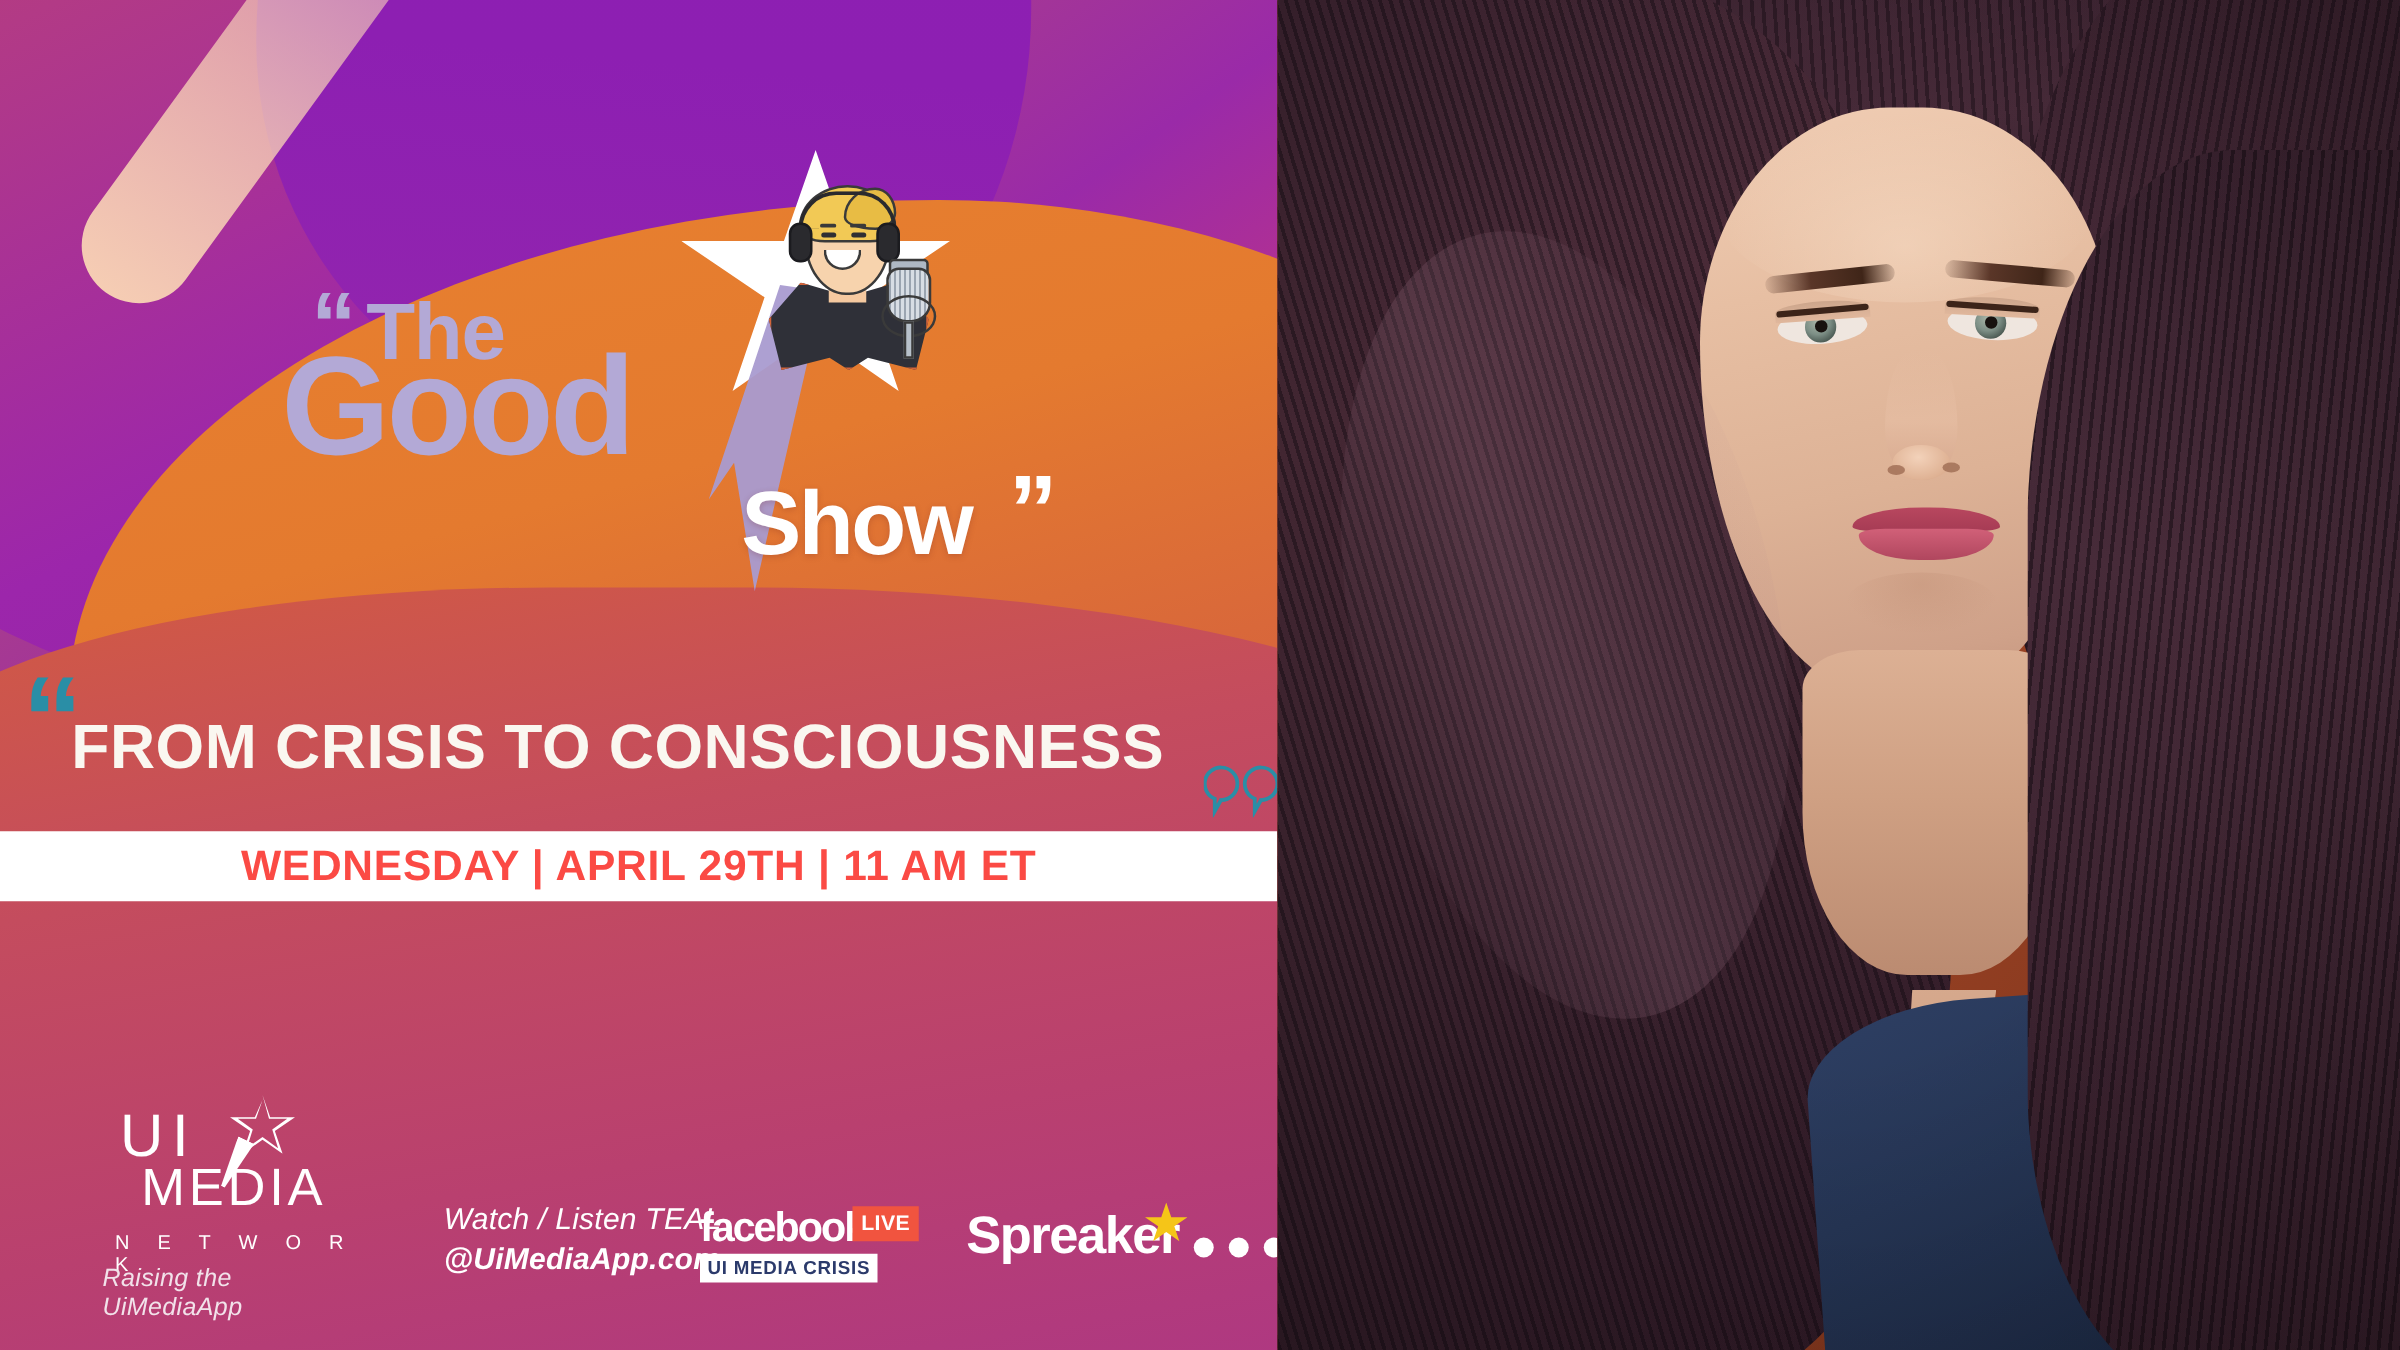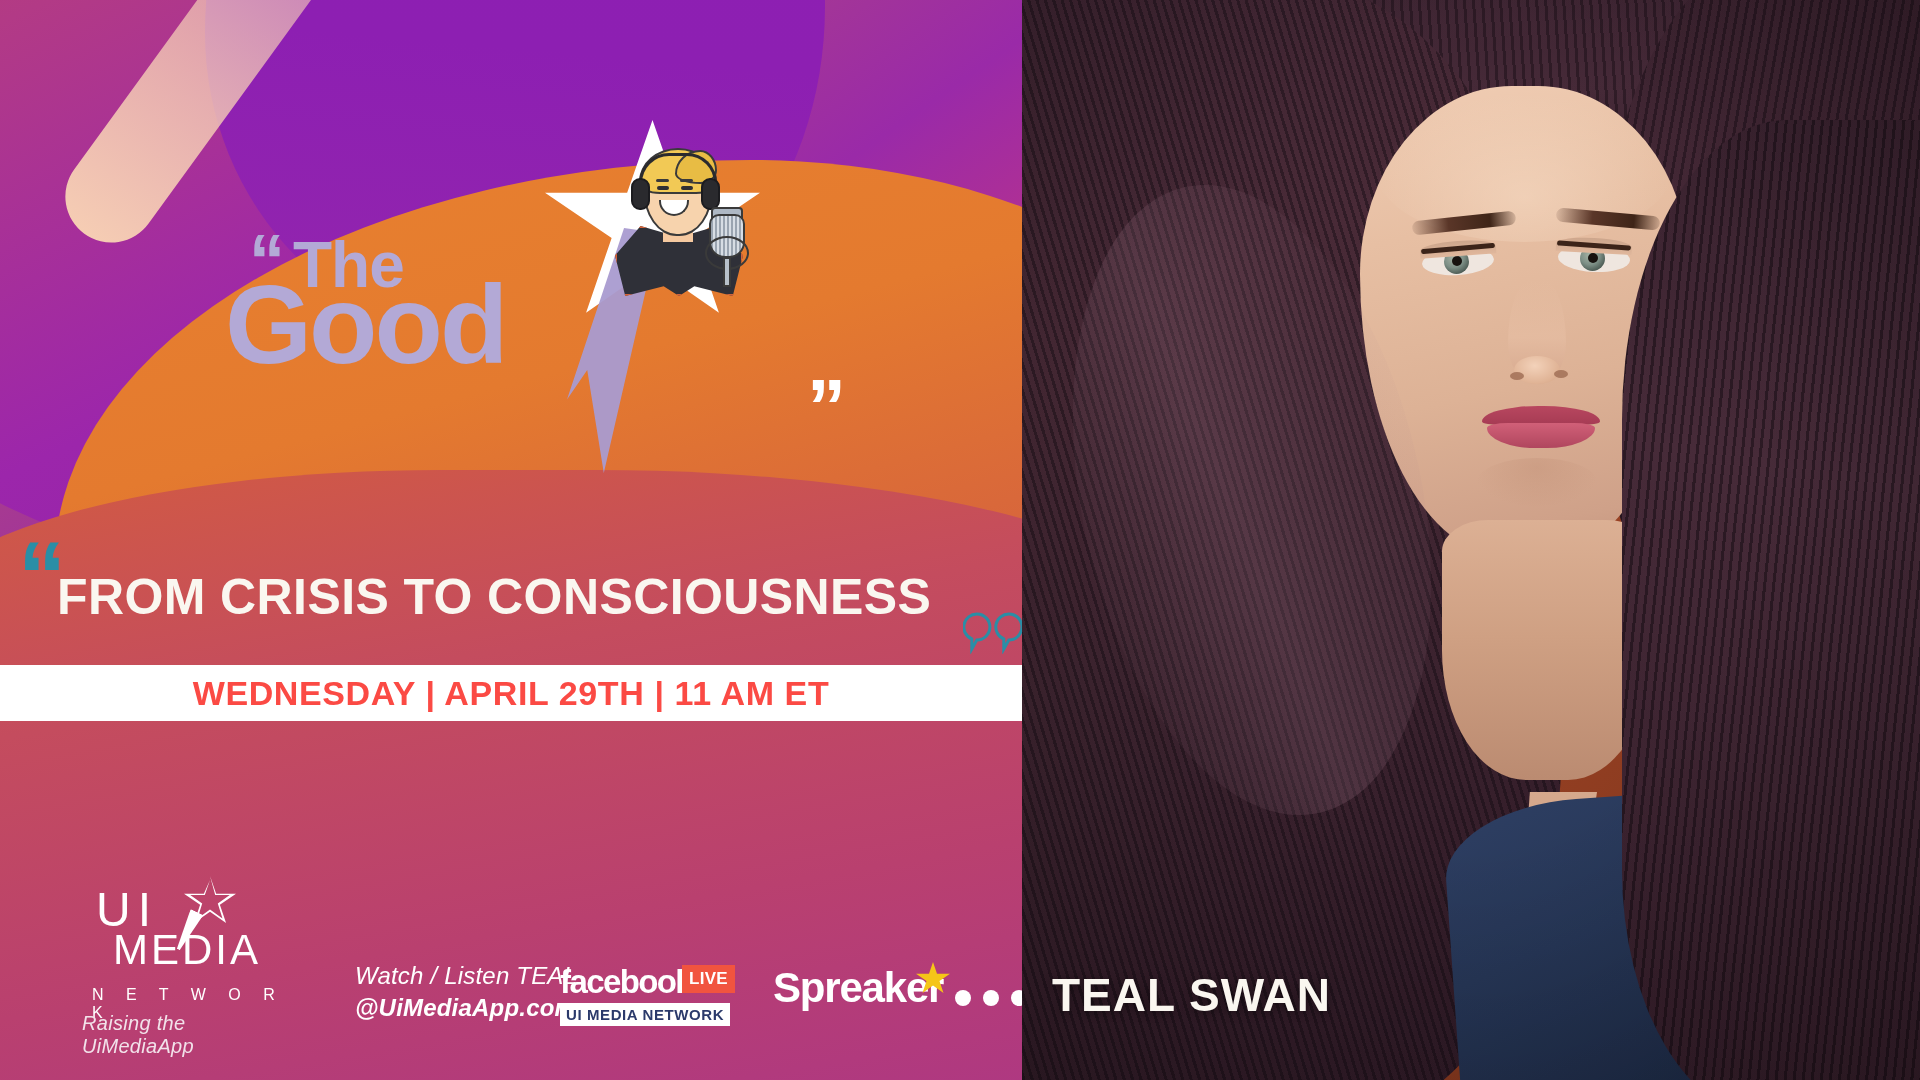--- a/index.html
+++ b/index.html
@@ -425,20 +425,21 @@
           <div id="mic-top"></div>
           <div id="mic-head"></div>
           <div id="mic-ring"></div>
           <div id="mic-stem"></div>
         </div>
       </div>
 
       <div id="wm-quote-open">“</div>
       <div id="wm-the">The</div>
       <div id="wm-good">Good</div>
+      <div id="wm-show">Show</div>
       <div id="wm-quote-close">”</div>
     </div>
 
     <div id="headline-wrap">
       <div id="quote-open-teal">“</div>
       <div id="headline-text">FROM CRISIS TO CONSCIOUSNESS</div>
       <svg id="quote-close-teal" viewBox="0 0 72 44">
         <path d="M14 4 a13 13 0 1 1 -0.2 26 l-5 9 l0 -10 a13 13 0 0 1 5.2 -25 z" fill="none" stroke="#2a8ea6" stroke-width="3"></path>
         <path d="M46 4 a13 13 0 1 1 -0.2 26 l-5 9 l0 -10 a13 13 0 0 1 5.2 -25 z" fill="none" stroke="#2a8ea6" stroke-width="3"></path>
       </svg>
@@ -458,21 +459,21 @@
       <div id="uml-tagline">Raising the UiMediaApp</div>
     </div>
 
     <div id="social-row">
       <div id="watch-live-1">Watch / Listen TEAL</div>
       <div id="watch-live-2">@UiMediaApp.com</div>
 
       <div id="fb-badge">
         <div id="fb-word">facebook</div>
         <div id="fb-live">LIVE</div>
-        <div id="fb-sub">UI MEDIA NETWORK</div>
+        <div id="fb-sub">UI MEDIA CRISIS</div>
       </div>
 
       <div id="spreaker-logo">
         <div id="spk-word">Spreaker</div>
         <div id="spk-star"></div>
       </div>
 
       <div id="more-dots">
         <div class="dot"></div>
         <div class="dot"></div>
@@ -515,16 +516,15 @@
 
     <div id="neck"></div>
     <div id="shoulder"></div>
     <div id="blouse-v"></div>
     <div id="blouse"></div>
 
     <div id="hair-front-strand"></div>
     <div id="hair-sheen"></div>
     <div id="photo-vignette"></div>
 
-    <div id="guest-name">TEAL SWAN</div>
   </div>
 
 </div>
 
 </body></html>

